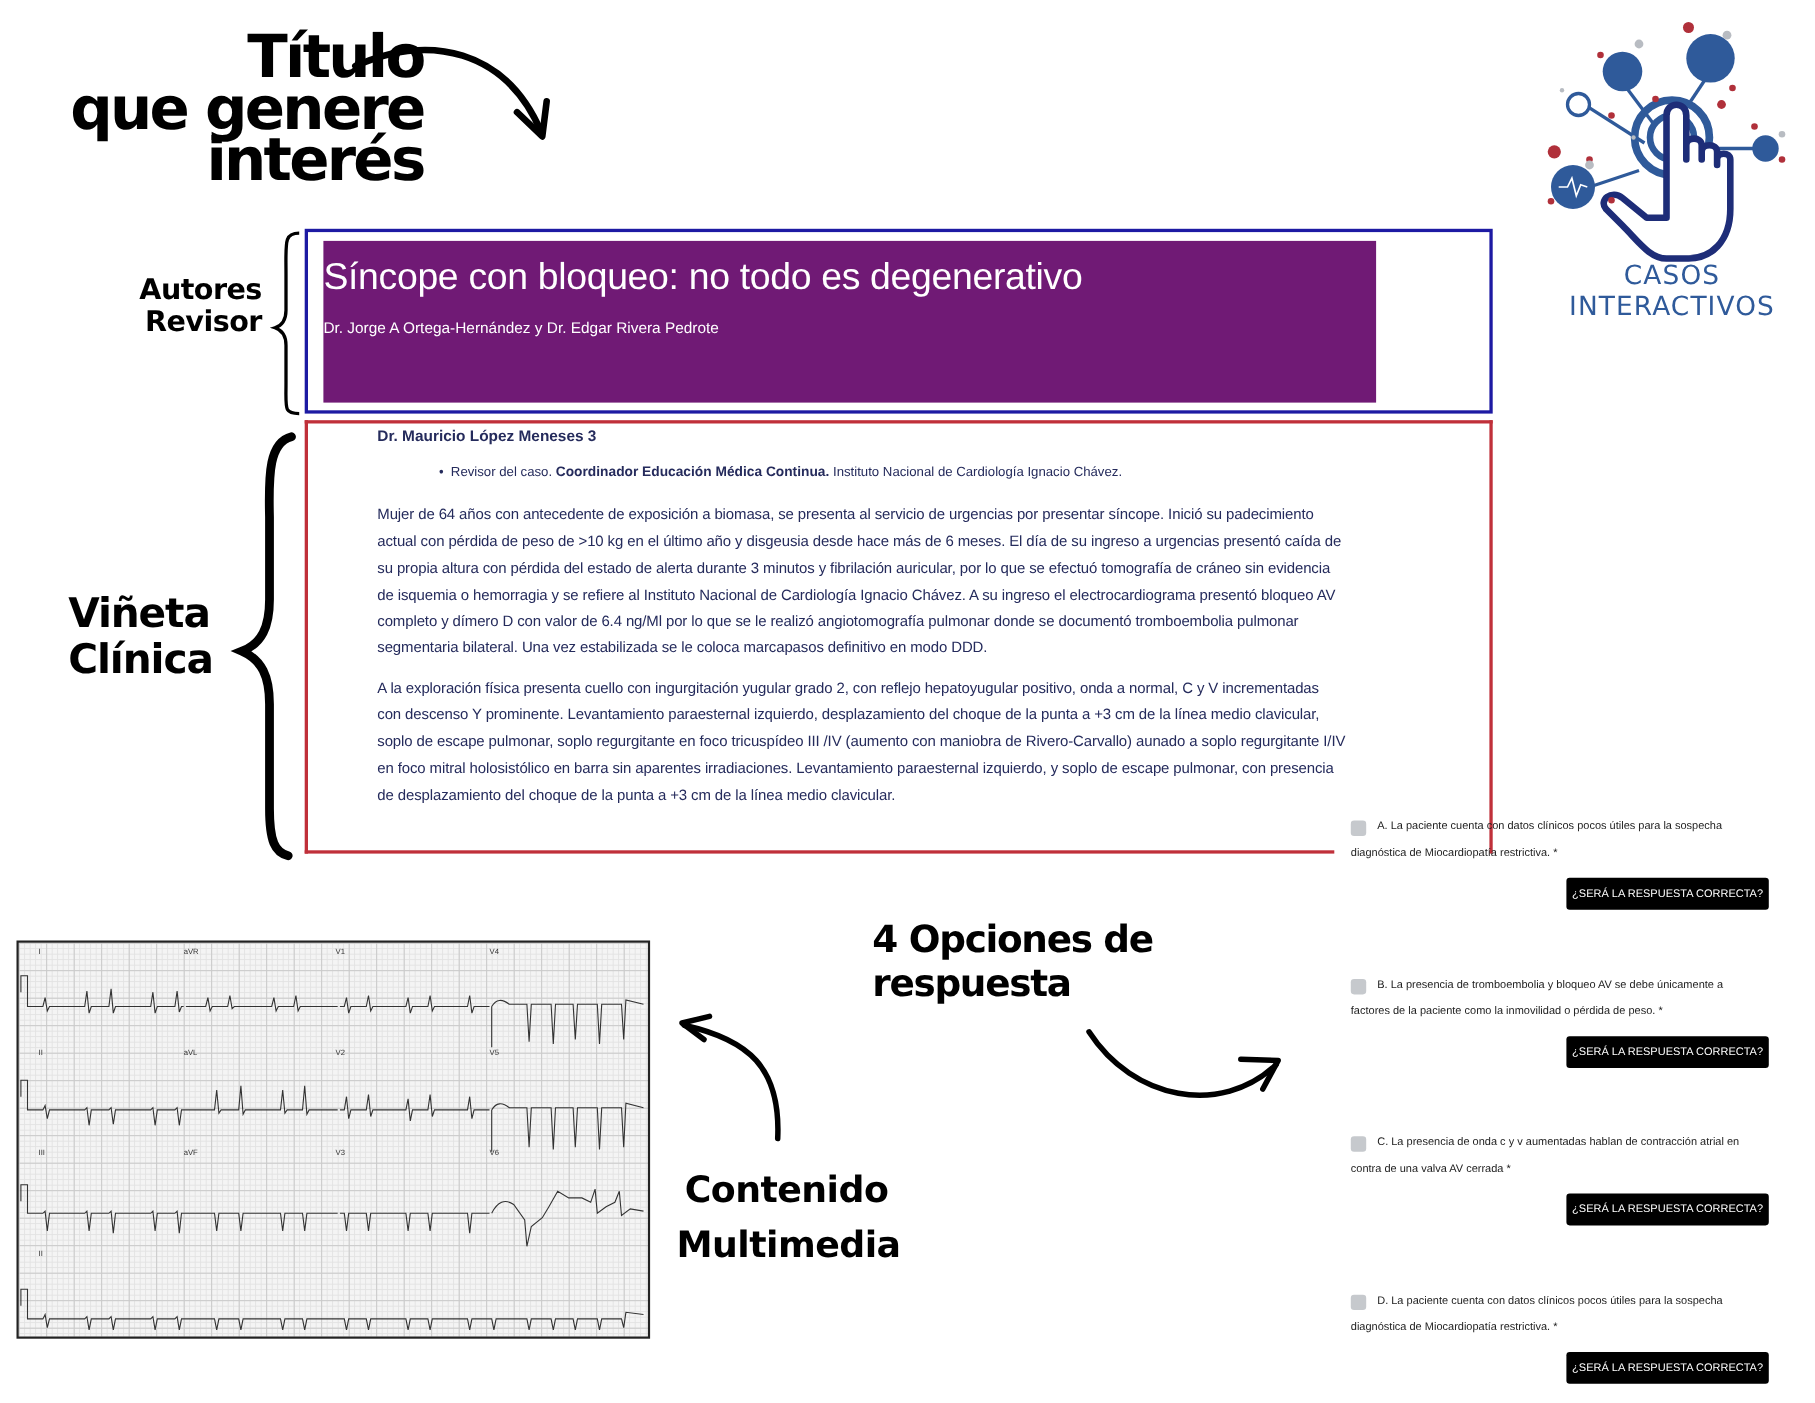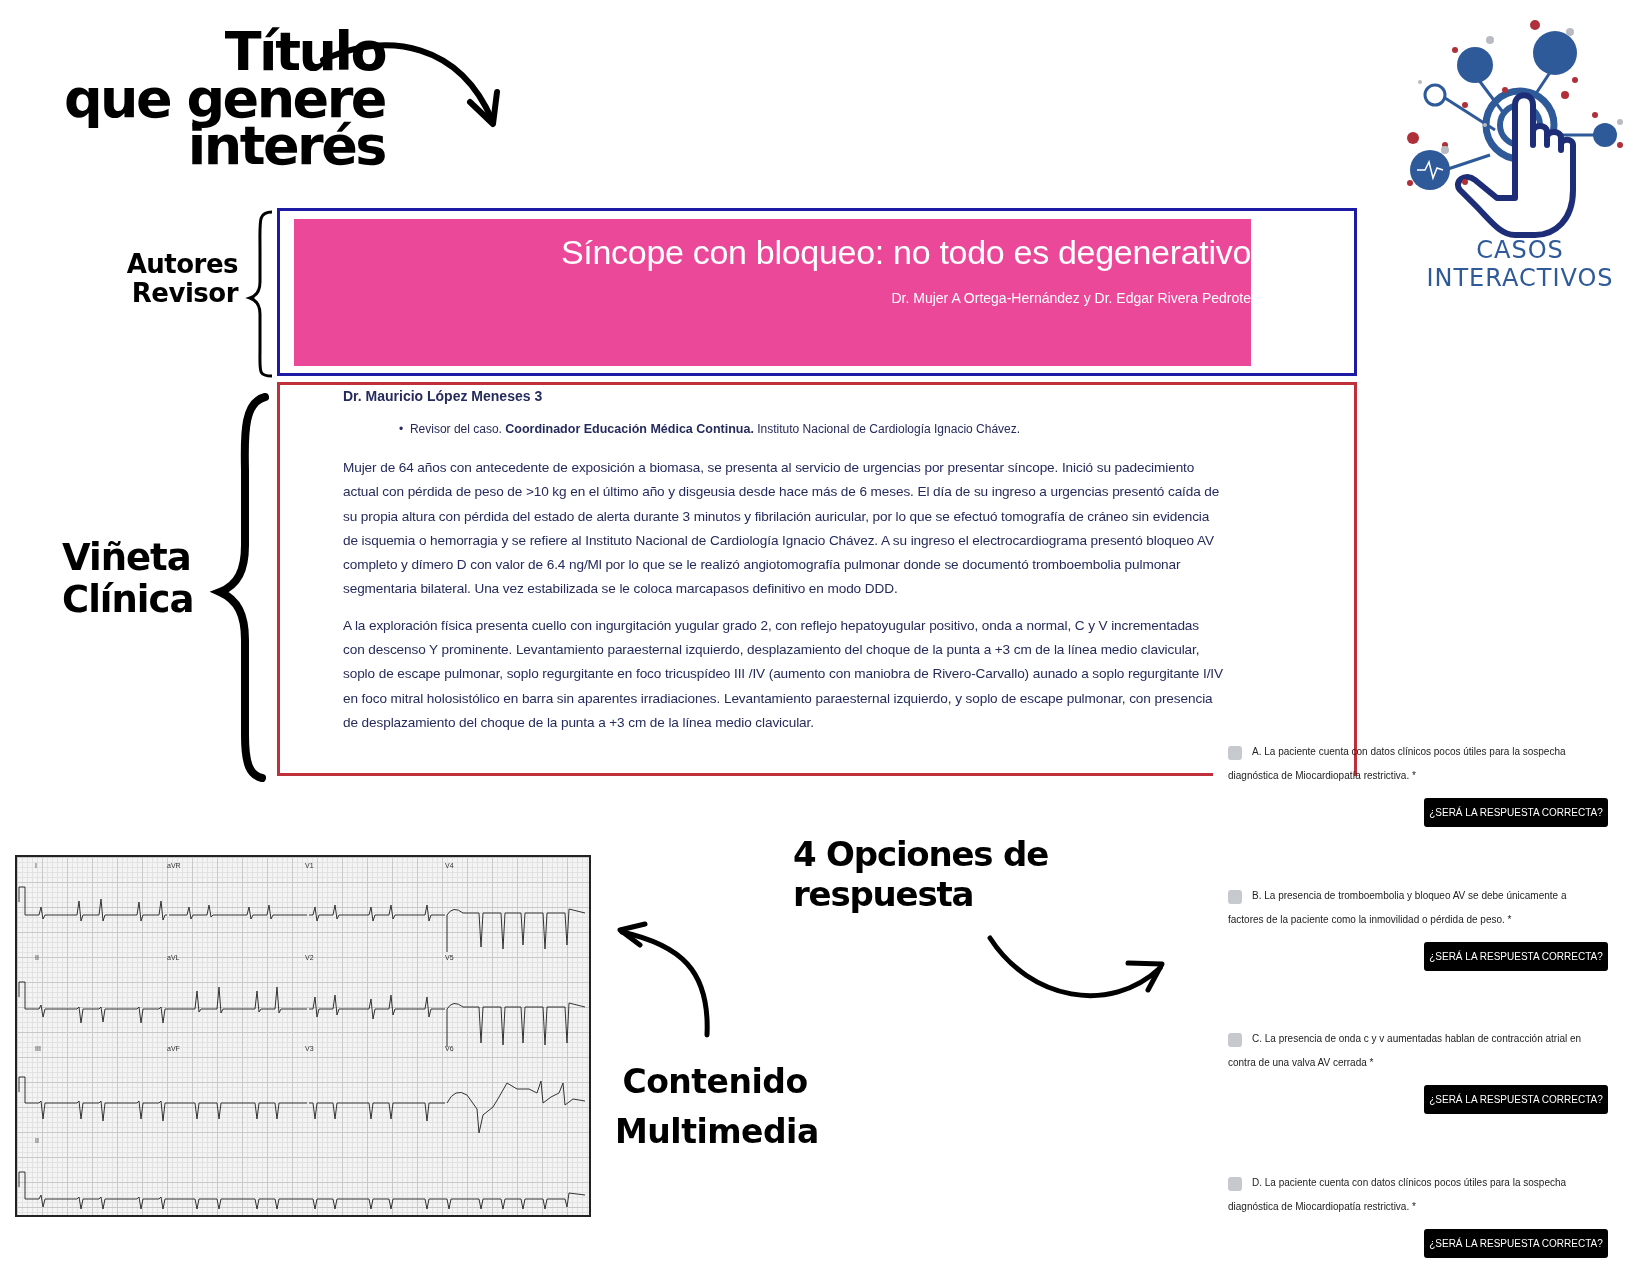--- a/index.html
+++ b/index.html
@@ -10,21 +10,21 @@
   .annot-title { left: 55px; top: 28px; width: 330px; text-align: right; font-size: 54px; line-height: 47px; letter-spacing: -2.5px; }
   .annot-authors { left: 118px; top: 250px; width: 120px; text-align: right; font-size: 26px; line-height: 29px; letter-spacing: -0.5px; }
   .annot-vignette { left: 62px; top: 537px; font-size: 37px; line-height: 42px; letter-spacing: -1px; }
   .annot-options { left: 793px; top: 834px; width: 420px; text-align: left; font-size: 34px; line-height: 40px; letter-spacing: -1.2px; }
   .annot-multimedia { left: 615px; top: 1057px; width: 200px; text-align: center; font-size: 33px; line-height: 50px; letter-spacing: -0.5px; }
   .annot-multimedia span { display: block; }
 
   svg.overlay { position: absolute; left: 0; top: 0; pointer-events: none; }
 
   .frame-authors { position: absolute; left: 277px; top: 208px; width: 1080px; height: 168px; border: 3px solid #1d1aa3; }
-  .banner { position: absolute; left: 294px; top: 219px; width: 957px; height: 147px; background: #ec4899; color: #fff; text-align: right; }
+  .banner { position: absolute; left: 294px; top: 219px; width: 957px; height: 147px; background: #701a75; color: #fff; text-align: left; }
   .banner-title { font-family: "Liberation Sans", sans-serif; font-size: 34px; margin-top: 14px; letter-spacing: -0.3px; }
   .banner-authors { font-size: 14px; margin-top: 18px; }
 
   .frame-vignette { position: absolute; left: 277px; top: 382px; width: 1080px; height: 394px; border: 3px solid #c0303a; border-bottom: none; }
   .frame-vignette-bottom { position: absolute; left: 277px; top: 773px; width: 936px; height: 3px; background: #c0303a; }
   .vignette-content { position: absolute; left: 343px; top: 386px; width: 880px; color: #252b5c; font-family: "Liberation Sans", sans-serif; }
   .reviewer-name { font-weight: bold; font-size: 14px; margin-top: 2px; }
   .reviewer-role { font-size: 12px; margin-top: 18px; margin-left: 56px; }
   .reviewer-role b { font-weight: bold; font-size: 12.5px; }
   .vignette-p { font-size: 13.6px; line-height: 24.3px; margin-top: 20px; letter-spacing: -0.1px; }
@@ -94,21 +94,21 @@
 
   <g stroke="#000" stroke-width="5" fill="none" stroke-linecap="round" stroke-linejoin="round">
     <path d="M707 1035 C 710 970, 680 945, 622 932"></path>
     <path d="M645 924 L 620 930 L 640 945"></path>
   </g>
 </svg>
 
 <div class="frame-authors"></div>
 <div class="banner">
   <div class="banner-title">Síncope con bloqueo: no todo es degenerativo</div>
-  <div class="banner-authors">Dr. Mujer A Ortega-Hernández y Dr. Edgar Rivera Pedrote</div>
+  <div class="banner-authors">Dr. Jorge A Ortega-Hernández y Dr. Edgar Rivera Pedrote</div>
 </div>
 
 <div class="frame-vignette"></div>
 <div class="frame-vignette-bottom"></div>
 <div class="vignette-content">
   <div class="reviewer-name">Dr. Mauricio López Meneses 3</div>
   <div class="reviewer-role">
     <span>•&nbsp;&nbsp;</span><span>Revisor del caso.</span>
     <b>Coordinador Educación Médica Continua.</b>
     <span>Instituto Nacional de Cardiología Ignacio Chávez.</span>

